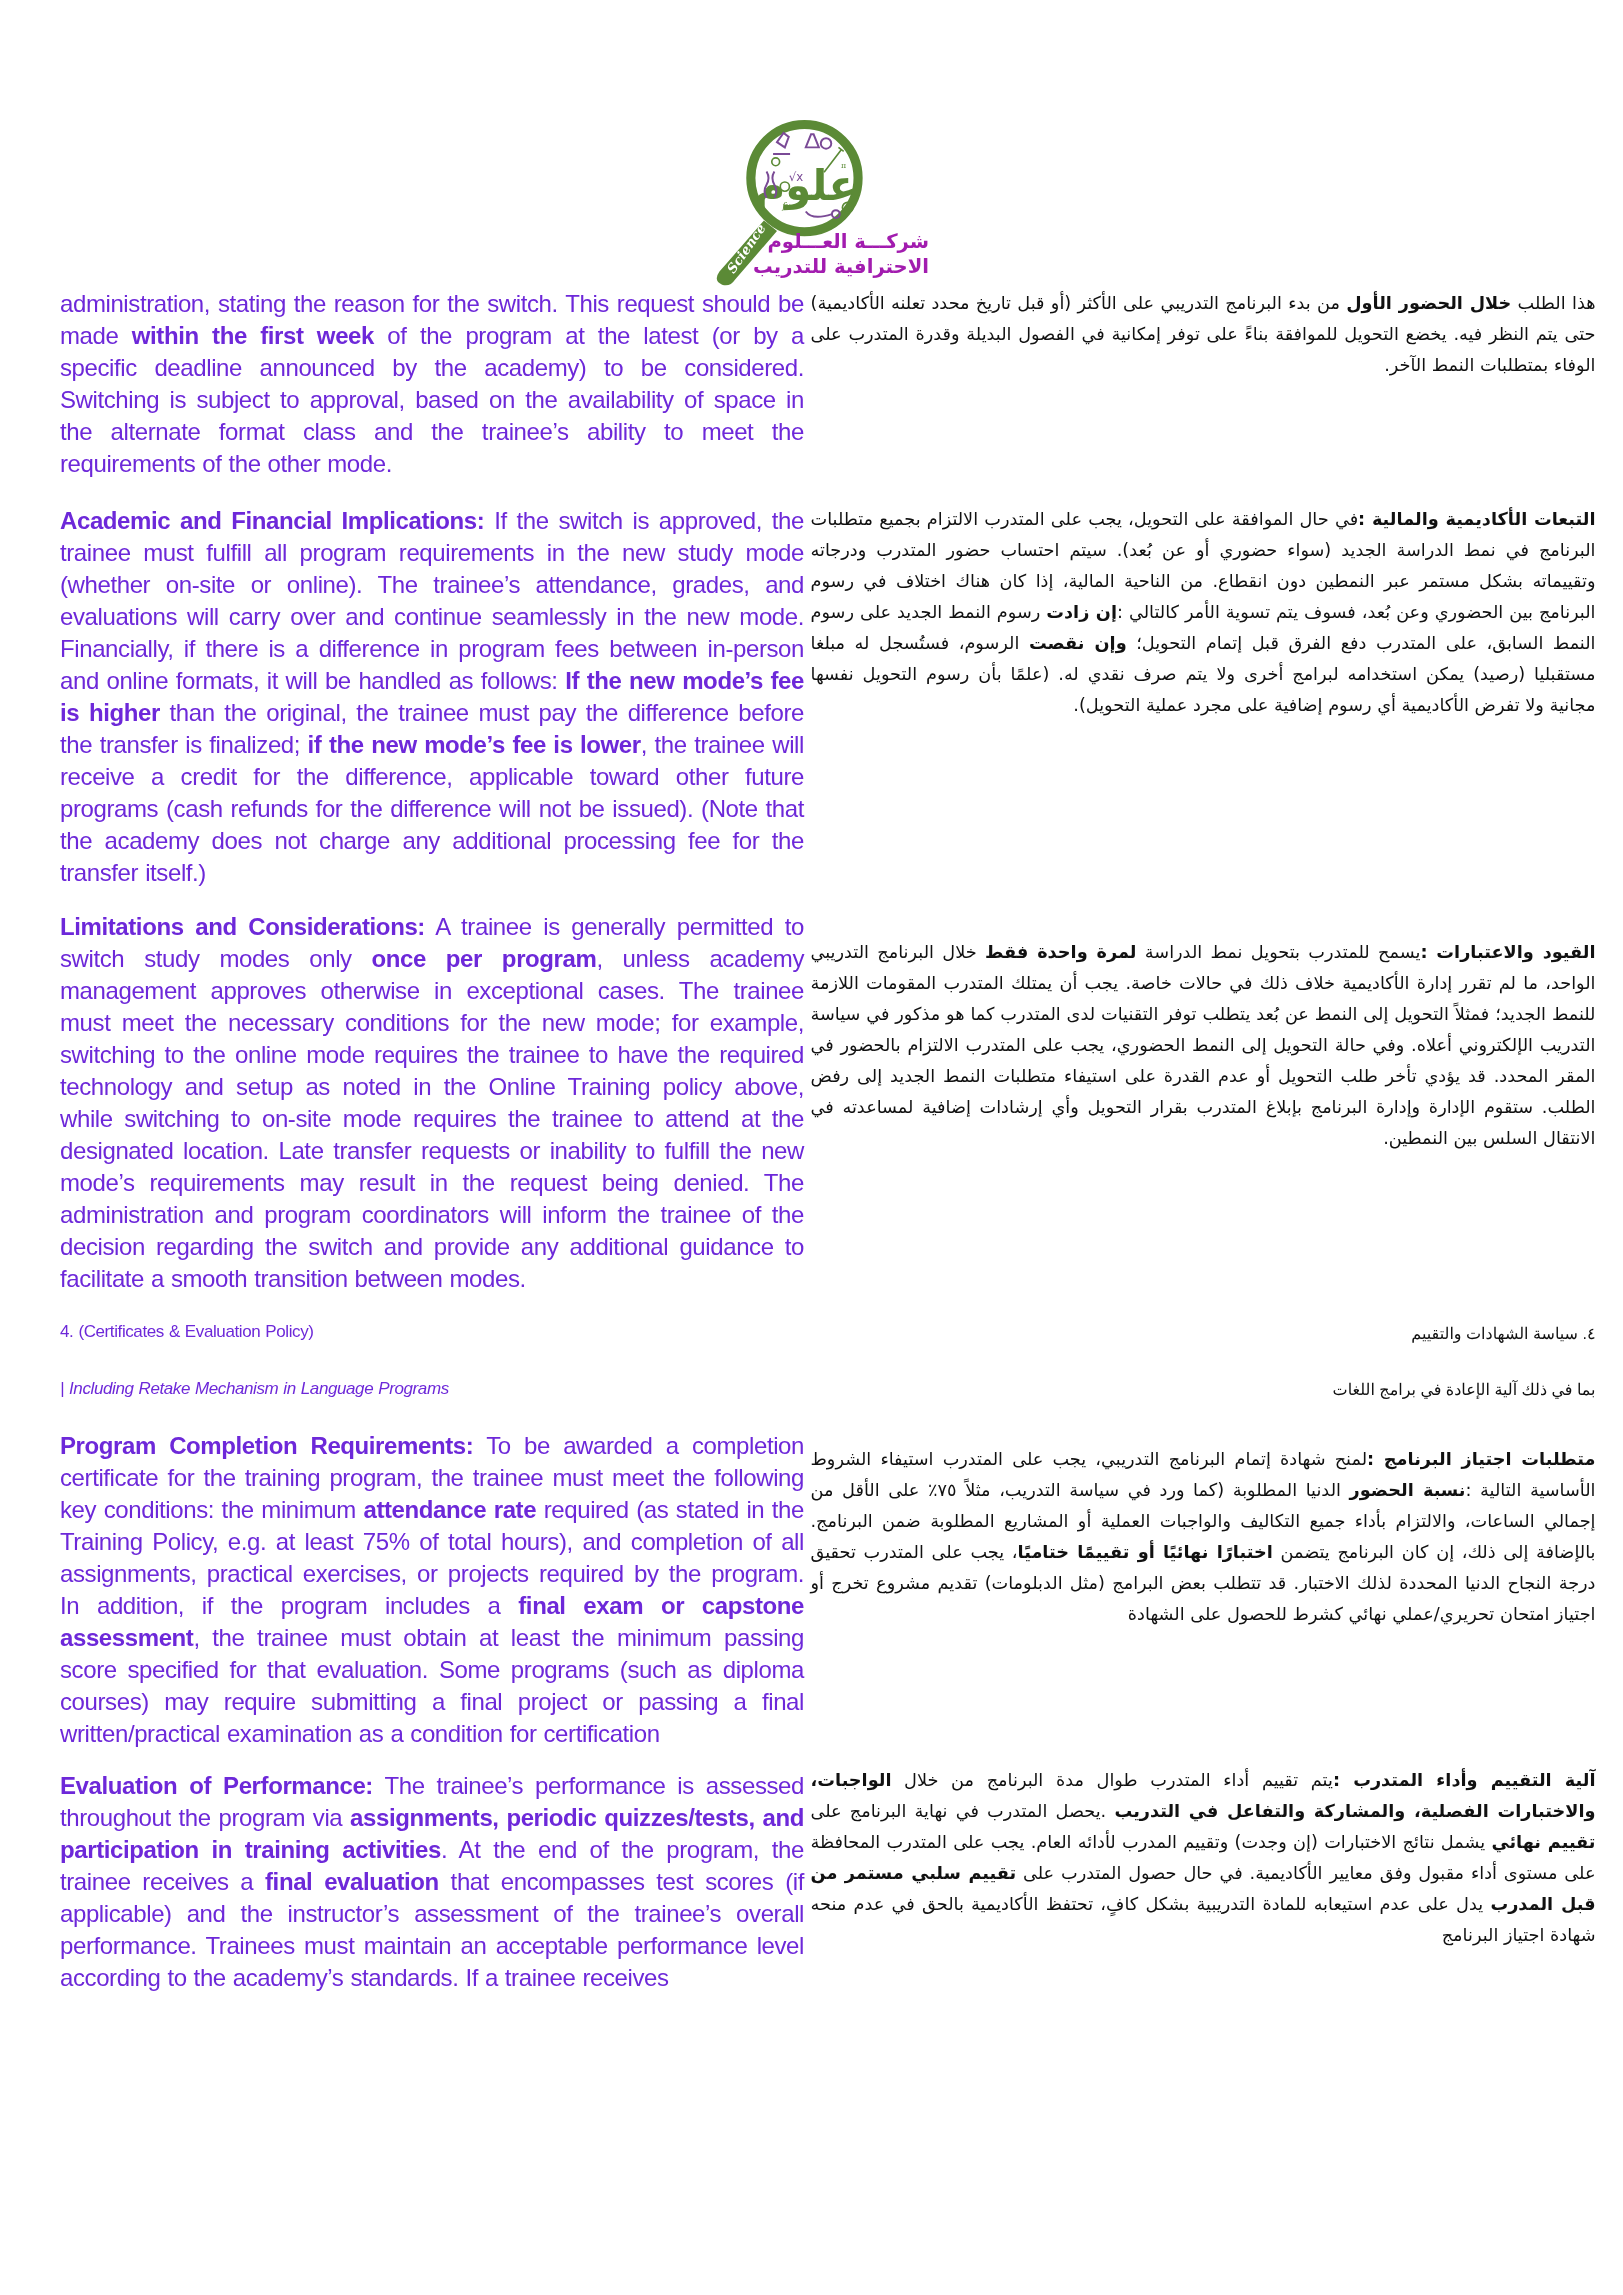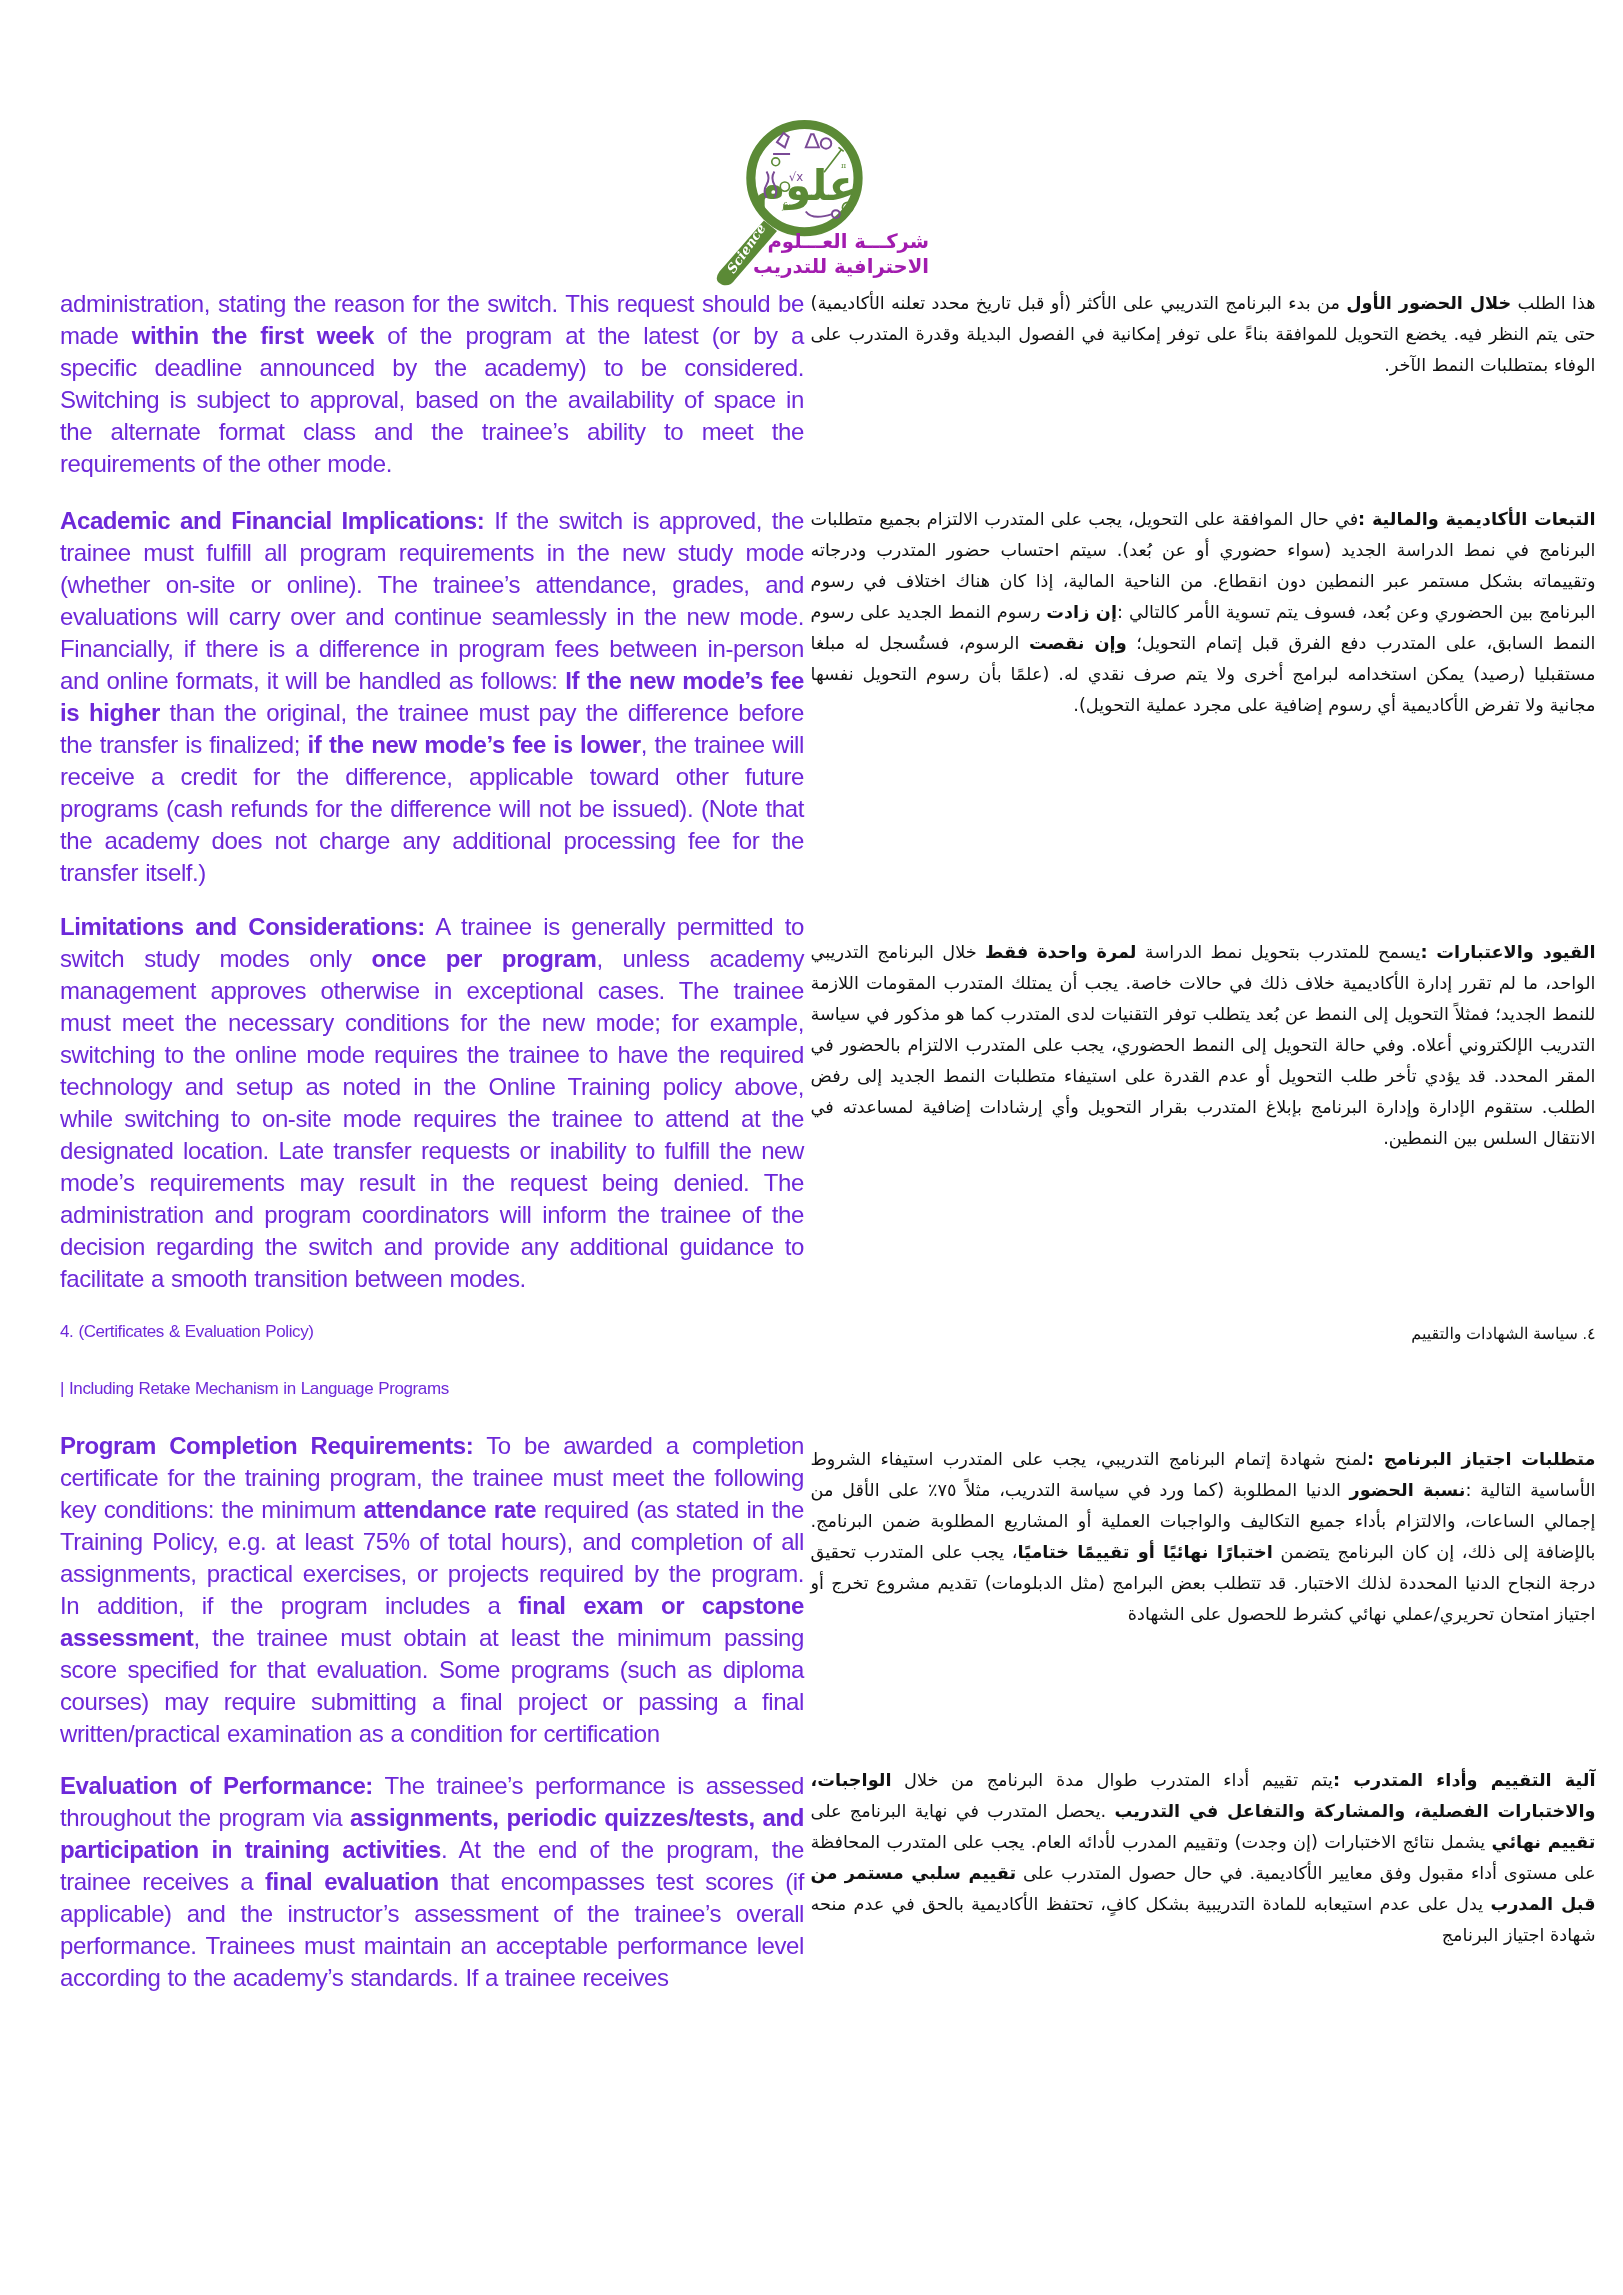--- a/index.html
+++ b/index.html
@@ -70,21 +70,21 @@
 
   <div class="col-en" style="top:505px;">
     <p><b>Academic and Financial Implications:</b><span> If the switch is approved, the trainee must fulfill all program requirements in the new study mode (whether on-site or online). The trainee’s attendance, grades, and evaluations will carry over and continue seamlessly in the new mode. Financially, if there is a difference in program fees between in-person and online formats, it will be handled as follows: </span><b>If the new mode’s fee is higher</b><span> than the original, the trainee must pay the difference before the transfer is finalized; </span><b>if the new mode’s fee is lower</b><span>, the trainee will receive a credit for the difference, applicable toward other future programs (cash refunds for the difference will not be issued). (Note that the academy does not charge any additional processing fee for the transfer itself.)</span></p>
   </div>
 
   <div class="col-en" style="top:911px;">
     <p><b>Limitations and Considerations:</b><span> A trainee is generally permitted to switch study modes only </span><b>once per program</b><span>, unless academy management approves otherwise in exceptional cases. The trainee must meet the necessary conditions for the new mode; for example, switching to the online mode requires the trainee to have the required technology and setup as noted in the Online Training policy above, while switching to on-site mode requires the trainee to attend at the designated location. Late transfer requests or inability to fulfill the new mode’s requirements may result in the request being denied. The administration and program coordinators will inform the trainee of the decision regarding the switch and provide any additional guidance to facilitate a smooth transition between modes.</span></p>
   </div>
 
   <div class="col-en head-en" style="top:1316px; text-align:left;">4. (Certificates &amp; Evaluation Policy)</div>
-  <div class="col-en head-en" style="top:1373px; text-align:left;"> | Including Retake Mechanism in Language Programs</div>
+  <div class="col-en head-en" style="top:1373px; text-align:left;font-style:italic;"> | Including Retake Mechanism in Language Programs</div>
 
   <div class="col-en" style="top:1430px;">
     <p><b>Program Completion Requirements:</b><span> To be awarded a completion certificate for the training program, the trainee must meet the following key conditions: the minimum </span><b>attendance rate</b><span> required (as stated in the Training Policy, e.g. at least 75% of total hours), and completion of all assignments, practical exercises, or projects required by the program. In addition, if the program includes a </span><b>final exam or capstone assessment</b><span>, the trainee must obtain at least the minimum passing score specified for that evaluation. Some programs (such as diploma courses) may require submitting a final project or passing a final written/practical examination as a condition for certification</span></p>
   </div>
 
   <div class="col-en" style="top:1770px;">
     <p><b>Evaluation of Performance:</b><span> The trainee’s performance is assessed throughout the program via </span><b>assignments, periodic quizzes/tests, and participation in training activities</b><span>. At the end of the program, the trainee receives a </span><b>final evaluation</b><span> that encompasses test scores (if applicable) and the instructor’s assessment of the trainee’s overall performance. Trainees must maintain an acceptable performance level according to the academy’s standards. If a trainee receives</span></p>
   </div>
 
   <div class="col-ar" style="top:288px;">
@@ -93,20 +93,21 @@
 
   <div class="col-ar" style="top:504px;">
     <p><b>التبعات الأكاديمية والمالية :</b><span>في حال الموافقة على التحويل، يجب على المتدرب الالتزام بجميع متطلبات البرنامج في نمط الدراسة الجديد (سواء حضوري أو عن بُعد). سيتم احتساب حضور المتدرب ودرجاته وتقييماته بشكل مستمر عبر النمطين دون انقطاع. من الناحية المالية، إذا كان هناك اختلاف في رسوم البرنامج بين الحضوري وعن بُعد، فسوف يتم تسوية الأمر كالتالي :</span><b>إن زادت</b><span> رسوم النمط الجديد على رسوم النمط السابق، على المتدرب دفع الفرق قبل إتمام التحويل؛ </span><b>وإن نقصت</b><span> الرسوم، فستُسجل له مبلغا مستقبليا (رصيد) يمكن استخدامه لبرامج أخرى ولا يتم صرف نقدي له. (علمًا بأن رسوم التحويل نفسها مجانية ولا تفرض الأكاديمية أي رسوم إضافية على مجرد عملية التحويل).</span></p>
   </div>
 
   <div class="col-ar" style="top:910px;margin-top:27px;">
     <p><b>القيود والاعتبارات :</b><span>يسمح للمتدرب بتحويل نمط الدراسة </span><b>لمرة واحدة فقط</b><span> خلال البرنامج التدريبي الواحد، ما لم تقرر إدارة الأكاديمية خلاف ذلك في حالات خاصة. يجب أن يمتلك المتدرب المقومات اللازمة للنمط الجديد؛ فمثلاً التحويل إلى النمط عن بُعد يتطلب توفر التقنيات لدى المتدرب كما هو مذكور في سياسة التدريب الإلكتروني أعلاه. وفي حالة التحويل إلى النمط الحضوري، يجب على المتدرب الالتزام بالحضور في المقر المحدد. قد يؤدي تأخر طلب التحويل أو عدم القدرة على استيفاء متطلبات النمط الجديد إلى رفض الطلب. ستقوم الإدارة وإدارة البرنامج بإبلاغ المتدرب بقرار التحويل وأي إرشادات إضافية لمساعدته في الانتقال السلس بين النمطين.</span></p>
   </div>
 
   <div class="col-ar plain head-ar" style="top:1318px;">٤. سياسة الشهادات والتقييم</div>
+  <div class="col-ar plain head-ar" style="top:1374px;">بما في ذلك آلية الإعادة في برامج اللغات</div>
 
   <div class="col-ar" style="top:1444px;">
     <p><b>متطلبات اجتياز البرنامج :</b><span>لمنح شهادة إتمام البرنامج التدريبي، يجب على المتدرب استيفاء الشروط الأساسية التالية :</span><b>نسبة الحضور</b><span> الدنيا المطلوبة (كما ورد في سياسة التدريب، مثلاً ٧٥٪ على الأقل من إجمالي الساعات، والالتزام بأداء جميع التكاليف والواجبات العملية أو المشاريع المطلوبة ضمن البرنامج. بالإضافة إلى ذلك، إن كان البرنامج يتضمن </span><b>اختبارًا نهائيًا أو تقييمًا ختاميًا</b><span>، يجب على المتدرب تحقيق درجة النجاح الدنيا المحددة لذلك الاختبار. قد تتطلب بعض البرامج (مثل الدبلومات) تقديم مشروع تخرج أو اجتياز امتحان تحريري/عملي نهائي كشرط للحصول على الشهادة</span></p>
   </div>
 
   <div class="col-ar" style="top:1765px;">
     <p><b>آلية التقييم وأداء المتدرب :</b><span>يتم تقييم أداء المتدرب طوال مدة البرنامج من خلال </span><b>الواجبات، والاختبارات الفصلية، والمشاركة والتفاعل في التدريب</b><span> .يحصل المتدرب في نهاية البرنامج على </span><b>تقييم نهائي</b><span> يشمل نتائج الاختبارات (إن وجدت) وتقييم المدرب لأدائه العام. يجب على المتدرب المحافظة على مستوى أداء مقبول وفق معايير الأكاديمية. في حال حصول المتدرب على </span><b>تقييم سلبي مستمر من قبل المدرب</b><span> يدل على عدم استيعابه للمادة التدريبية بشكل كافٍ، تحتفظ الأكاديمية بالحق في عدم منحه شهادة اجتياز البرنامج</span></p>
   </div>
 
 </div>

